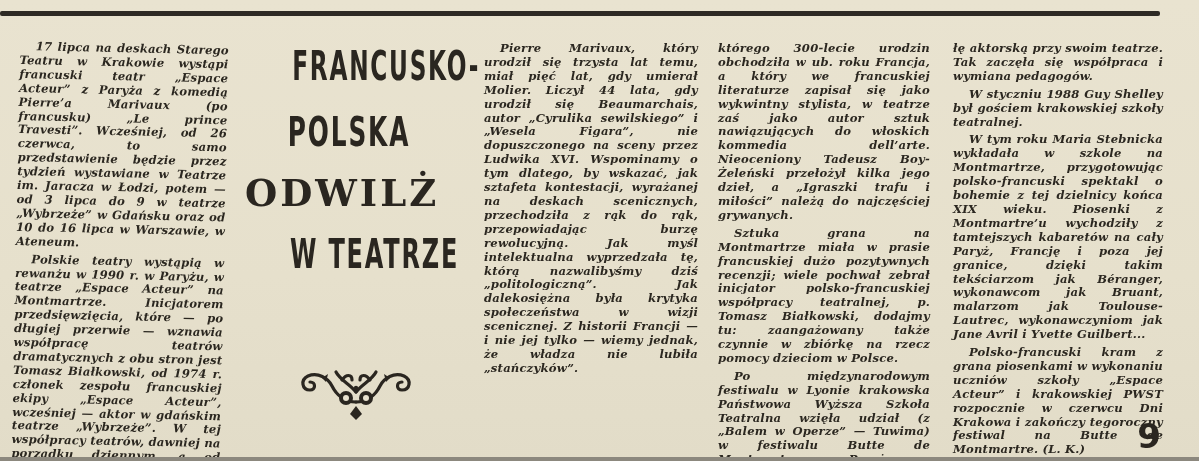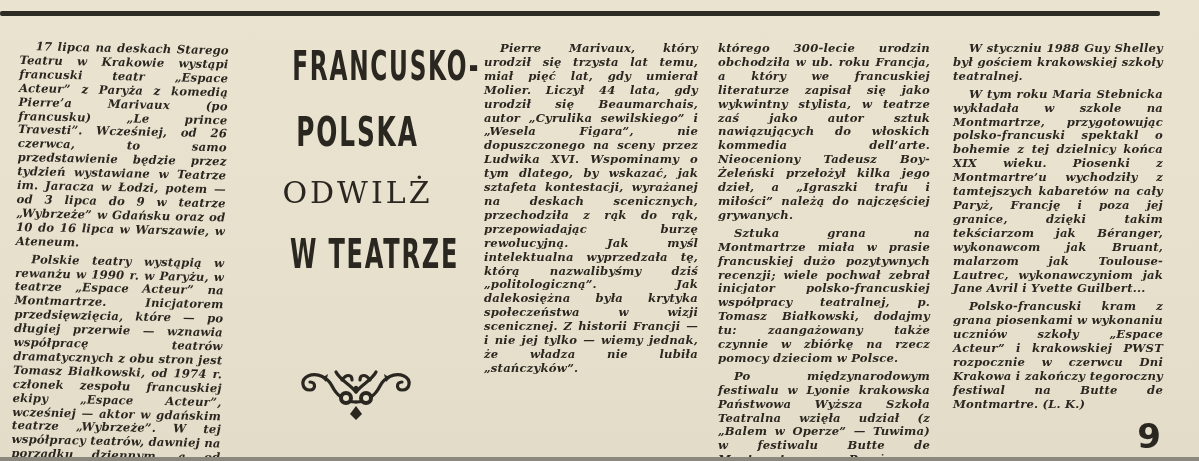--- a/index.html
+++ b/index.html
@@ -31,36 +31,35 @@
   }
   .col p { margin: 0 0 4px 0; text-indent: 16px; }
   .col p.noindent { text-indent: 0; }
   #col1 { left: 20px; width: 209px; top: 40px; transform: rotate(1.2deg); transform-origin: left top; }
   #col3 { left: 484px; width: 214px; top: 42px; }
   #col4 { left: 718px; width: 212px; top: 42px; }
   #col5 { left: 953px; width: 210px; top: 42px; }
 
   .headline {
     position: absolute; left: 245px; top: 42px; width: 225px;
-    text-align: center;
     font-family: "DejaVu Sans", sans-serif;
     color: #2a2620;
   }
   .hl-line1, .hl-line2, .hl-line4 {
     display: block; font-weight: bold;
     font-size: 40px; line-height: 44px;
     transform: scaleX(0.62); transform-origin: center;
     letter-spacing: 3px;
   }
   .hl-line1 { margin-top: 2px; white-space: nowrap; transform: scaleX(0.58); }
   .hl-line2 { margin-top: 22px; }
   .hl-line3 {
     display: block; margin-top: 22px;
-    font-family: "DejaVu Serif", serif; font-weight: normal;
-    font-size: 30px; line-height: 34px; letter-spacing: 3px;
+    font-family: "DejaVu Serif", serif; font-weight: bold;
+    font-size: 37px; line-height: 34px; letter-spacing: 3px;
   }
   .hl-line4 { margin-top: 22px; white-space: nowrap; transform: scaleX(0.6); }
 
   .ornament {
     position: absolute; left: 296px; top: 362px; width: 120px; height: 60px;
   }
   .page-number {
     position: absolute; right: 38px; bottom: 8px;
     font-family: "DejaVu Sans", sans-serif; font-weight: bold;
     font-size: 34px; line-height: 34px; color: #2a2620;
@@ -112,20 +111,21 @@
 
   </div>
 
   <div class="col" id="col4">
     <p class="noindent">którego 300-lecie urodzin obchodziła w ub. roku Francja, a który we francuskiej literaturze zapisał się jako wykwintny stylista, w teatrze zaś jako autor sztuk nawiązujących do włoskich kommedia dell’arte. Nieoceniony Tadeusz Boy-Żeleński przełożył kilka jego dzieł, a „Igraszki trafu i miłości” należą do najczęściej grywanych.</p>
     <p>Sztuka grana na Montmartrze miała w prasie francuskiej dużo pozytywnych recenzji; wiele pochwał zebrał inicjator polsko-francuskiej współpracy teatralnej, p. Tomasz Białkowski, dodajmy tu: zaangażowany także czynnie w zbiórkę na rzecz pomocy dzieciom w Polsce.</p>
     <p>Po międzynarodowym festiwalu w Lyonie krakowska Państwowa Wyższa Szkoła Teatralna wzięła udział (z „Balem w Operze” — Tuwima) w festiwalu Butte de Montmartre w Paryżu na zaproszenie dyrektora „Espace Acteur”, który również prowadzi szko-</p>
   </div>
 
   <div class="col" id="col5">
+    <p class="noindent">łę aktorską przy swoim teatrze. Tak zaczęła się współpraca i wymiana pedagogów.</p>
     <p>W styczniu 1988 Guy Shelley był gościem krakowskiej szkoły teatralnej.</p>
     <p>W tym roku Maria Stebnicka wykładała w szkole na Montmartrze, przygotowując polsko-francuski spektakl o bohemie z tej dzielnicy końca XIX wieku. Piosenki z Montmartre’u wychodziły z tamtejszych kabaretów na cały Paryż, Francję i poza jej granice, dzięki takim tekściarzom jak Béranger, wykonawcom jak Bruant, malarzom jak Toulouse-Lautrec, wykonawczyniom jak Jane Avril i Yvette Guilbert...</p>
     <p>Polsko-francuski kram z grana piosenkami w wykonaniu uczniów szkoły „Espace Acteur” i krakowskiej PWST rozpocznie w czerwcu Dni Krakowa i zakończy tegoroczny festiwal na Butte de Montmartre. (L. K.)</p>
   </div>
 
   <div class="page-number">9</div>
   <div class="bottom-edge"></div>
 </div>
 
 </body></html>

